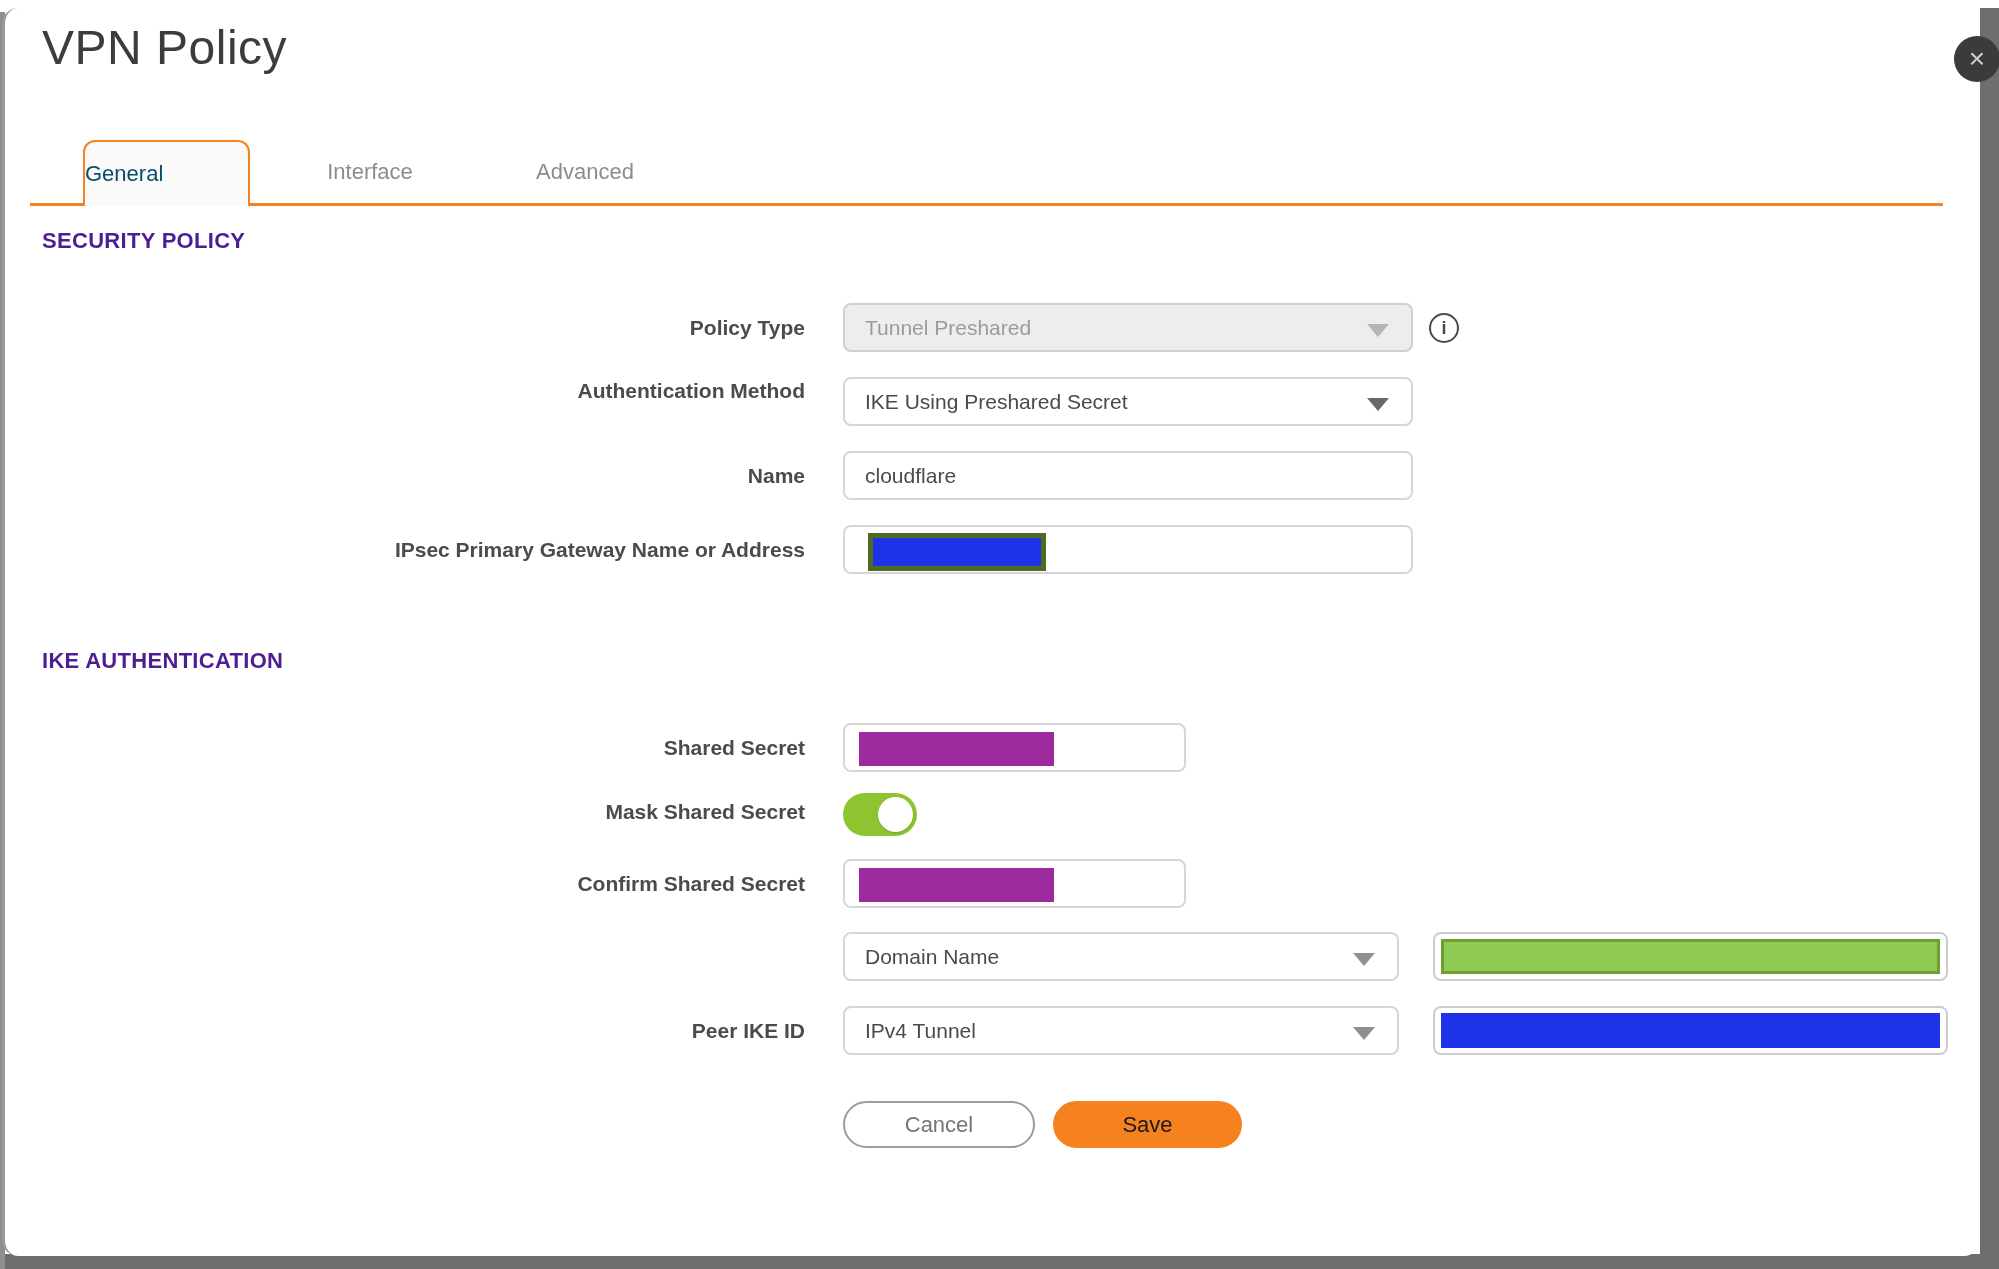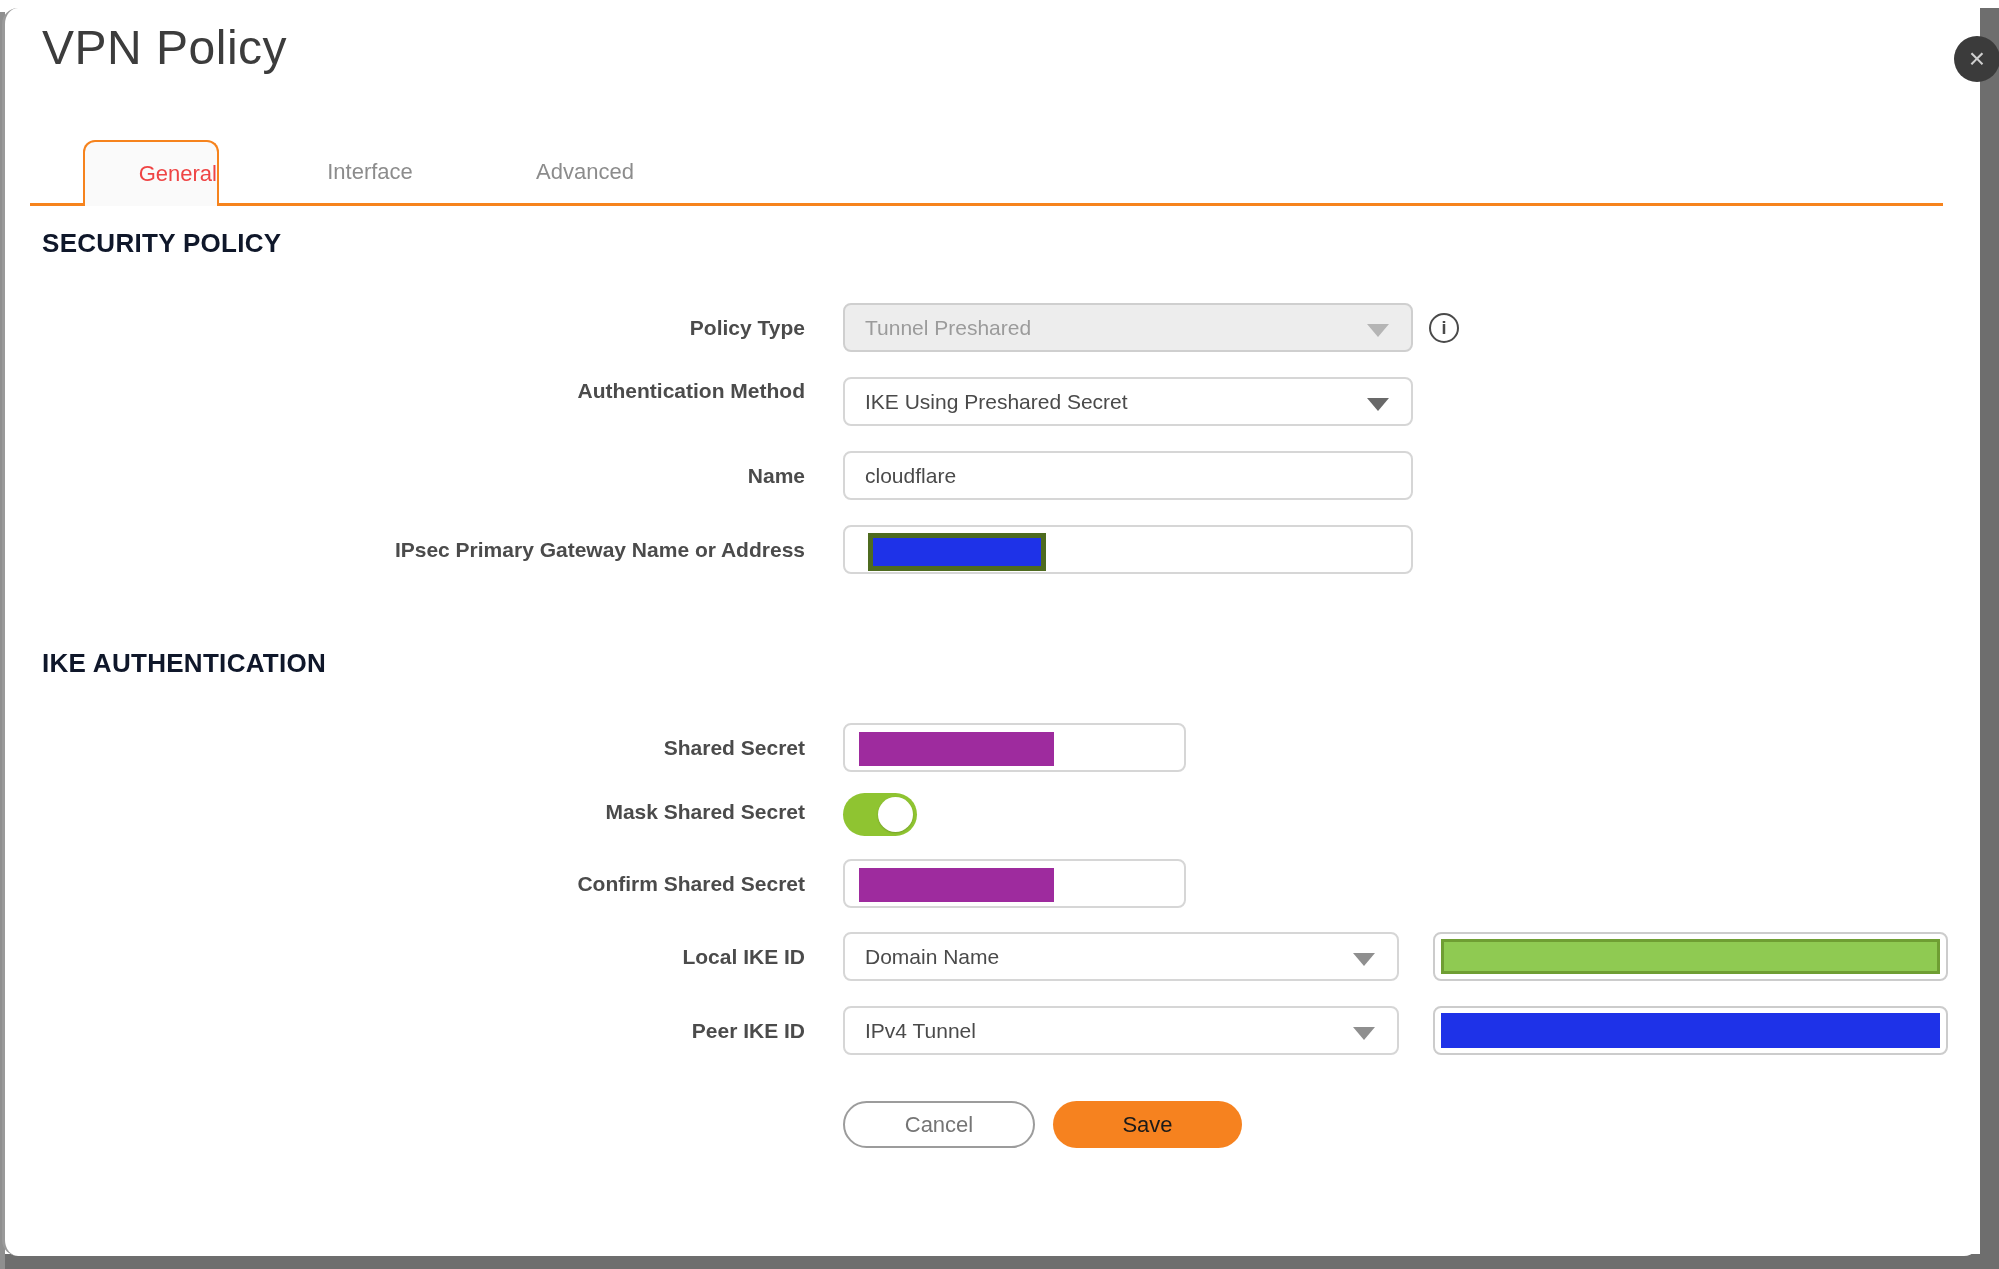--- a/index.html
+++ b/index.html
@@ -17,30 +17,30 @@
   .abs { position:absolute; }
 
   .title { left:42px; top:20px; font-size:48px; color:#3c3c3c; letter-spacing:0.5px; }
 
   .close-btn { left:1954px; top:36px; width:46px; height:46px; border-radius:50%;
                background:#3b3b3b; z-index:3; display:flex; align-items:center; justify-content:center; }
   .close-x { color:#cfcfcf; font-size:28px; line-height:1; font-weight:400; }
 
   
   .tab-underline { left:30px; top:203px; width:1913px; height:3px; background:#f6831d; z-index:1; }
-  .tab-active { left:83px; top:140px; width:136px; height:66px; background:#fafafa;
+  .tab-active { left:83px; top:140px; width:167px; height:66px; background:#fafafa;
                 border:2px solid #f6831d; border-bottom:none; border-radius:12px 12px 0 0;
-                display:flex; align-items:center; justify-content:flex-end; z-index:2;
-                font-size:22px; color:#ef4444; }
+                display:flex; align-items:center; justify-content:flex-start; z-index:2;
+                font-size:22px; color:#0c4a6e; }
   .tab-inactive { top:140px; height:64px; display:flex; align-items:center; justify-content:center;
                   font-size:22px; color:#8c8c8c; z-index:2; }
   .tab-proposals { left:285px; width:170px; }
   .tab-advanced  { left:505px; width:160px; }
 
-  .section-header { left:42px; font-size:26px; font-weight:bold; color:#0f172a; letter-spacing:0.3px; }
+  .section-header { left:42px; font-size:22px; font-weight:bold; color:#4c1d95; letter-spacing:0.3px; }
 
   
   .row-label { left:42px; width:763px; text-align:right; font-size:21px; font-weight:bold;
                color:#4b4b4b; height:49px; display:flex; align-items:center; justify-content:flex-end; }
   .field { left:843px; width:570px; height:49px; background:#ffffff; border:2px solid #d6d6d6;
            border-radius:8px; display:flex; align-items:center; padding-left:20px;
            font-size:21px; color:#4a4a4a; }
   .field.disabled { background:#ededed; border-color:#cfcfcf; color:#9b9b9b; }
   .field.narrow { width:343px; }
   .field.dropdown { padding-right:50px; }
@@ -141,21 +141,20 @@
   <div class="abs row-label" style="top:790px; height:43px; z-index:2;">Mask Shared Secret</div>
   <div class="abs toggle" style="z-index:2;">
     <span class="toggle-knob"></span>
   </div>
 
   <div class="abs row-label" style="top:859px; z-index:2;">Confirm Shared Secret</div>
   <div class="abs field narrow" style="top:859px; z-index:2;">
     <span class="redact-purple"></span>
   </div>
 
-  <div class="abs row-label" style="top:932px; z-index:2;">Local IKE ID</div>
   <div class="abs field dropdown" style="top:932px; width:556px; z-index:2;">
     <span>Domain Name</span>
     <span class="arrow"></span>
   </div>
   <div class="abs value-box" style="top:932px; z-index:2;">
     <span class="redact-green-fill"></span>
   </div>
 
   <div class="abs row-label" style="top:1006px; z-index:2;">Peer IKE ID</div>
   <div class="abs field dropdown" style="top:1006px; width:556px; z-index:2;">

